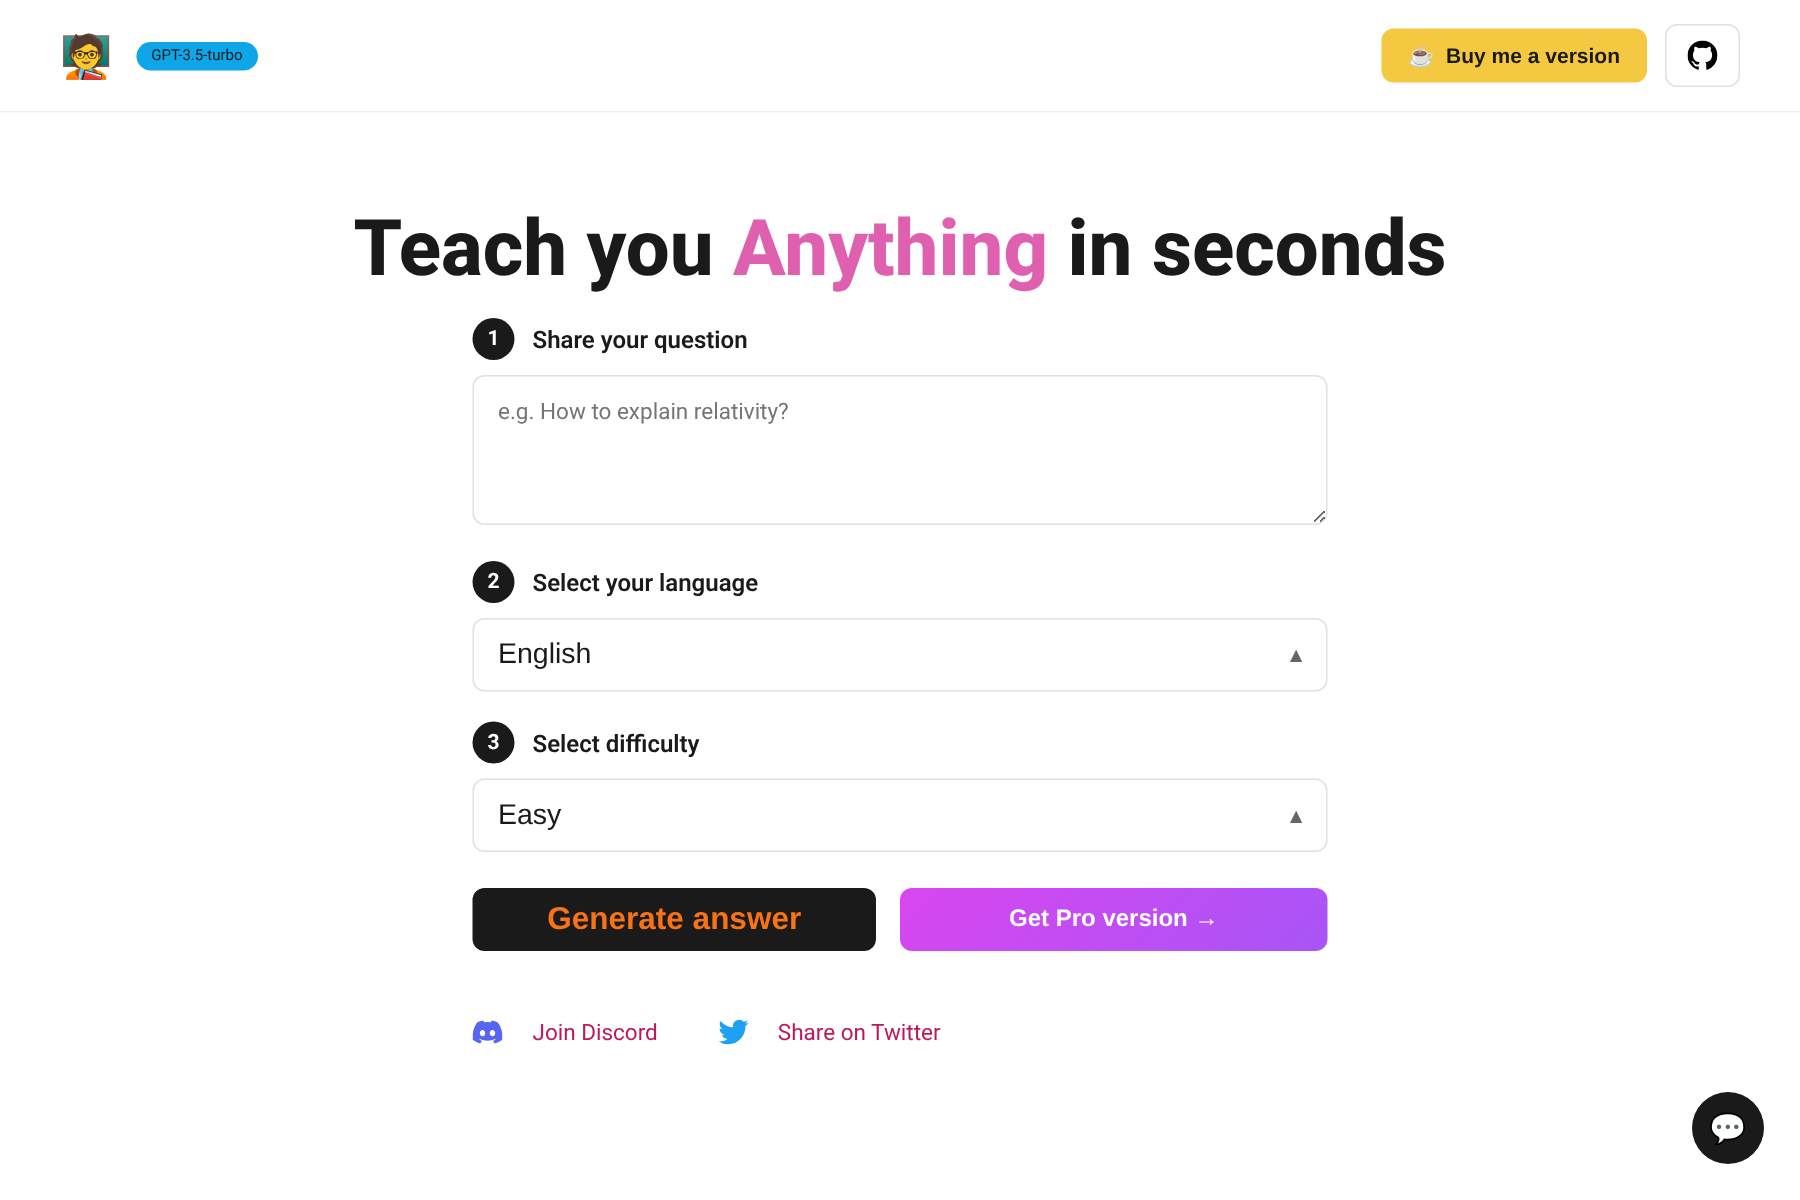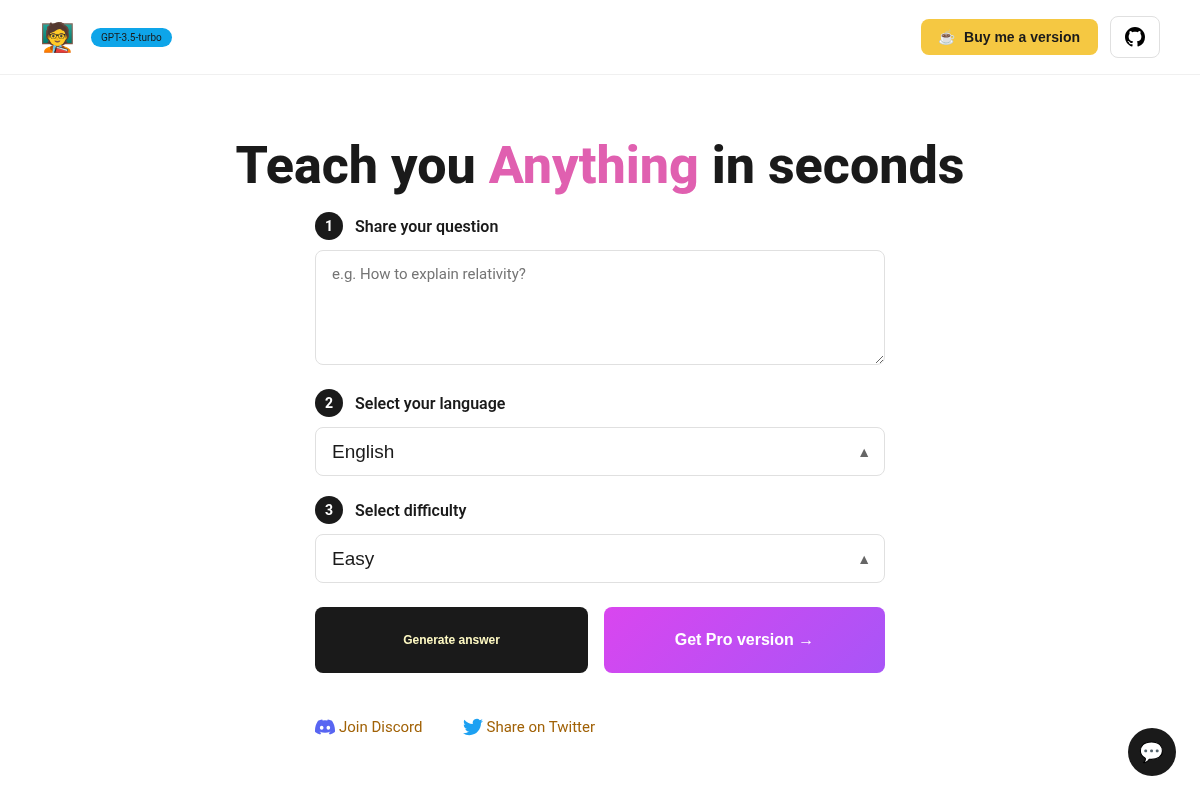--- a/index.html
+++ b/index.html
@@ -139,21 +139,21 @@
     }
 
     .step-text {
       font-size: 16px;
       font-weight: 600;
       color: #1a1a1a;
     }
 
     .question-textarea {
       width: 100%;
-      height: 115px;
+      height: 100px;
       border: 1px solid #e0e0e0;
       border-radius: 8px;
       padding: 14px 16px;
       font-size: 15px;
       color: #999;
       resize: vertical;
       outline: none;
       font-family: inherit;
     }
 
@@ -187,54 +187,54 @@
 
     .buttons-row {
       display: flex;
       gap: 16px;
       margin-top: 4px;
     }
 
     .generate-btn {
       flex: 1;
       background: #1a1a1a;
-      color: #fef9c3;
+      color: #f97316;
       border: none;
       border-radius: 8px;
-      padding: 20px;
-      font-size: 12px;
+      padding: 4px;
+      font-size: 21px;
       font-weight: 600;
       cursor: pointer;
     }
 
     .pro-btn {
       flex: 1;
       background: linear-gradient(135deg, #d946ef, #a855f7);
       color: white;
       border: none;
       border-radius: 8px;
-      padding: 24px;
+      padding: 12px;
       font-size: 16px;
       font-weight: 600;
       cursor: pointer;
     }
 
     .social-links {
       display: flex;
       align-items: center;
       gap: 40px;
       margin-top: 24px;
     }
 
     .social-link {
       display: flex;
       align-items: center;
-      gap: 4px;
+      gap: 20px;
       font-size: 15px;
-      color: #a16207;
+      color: #be185d;
       text-decoration: none;
       cursor: pointer;
     }
 
     
     .chat-bubble {
       position: fixed;
       bottom: 24px;
       right: 24px;
       width: 48px;

